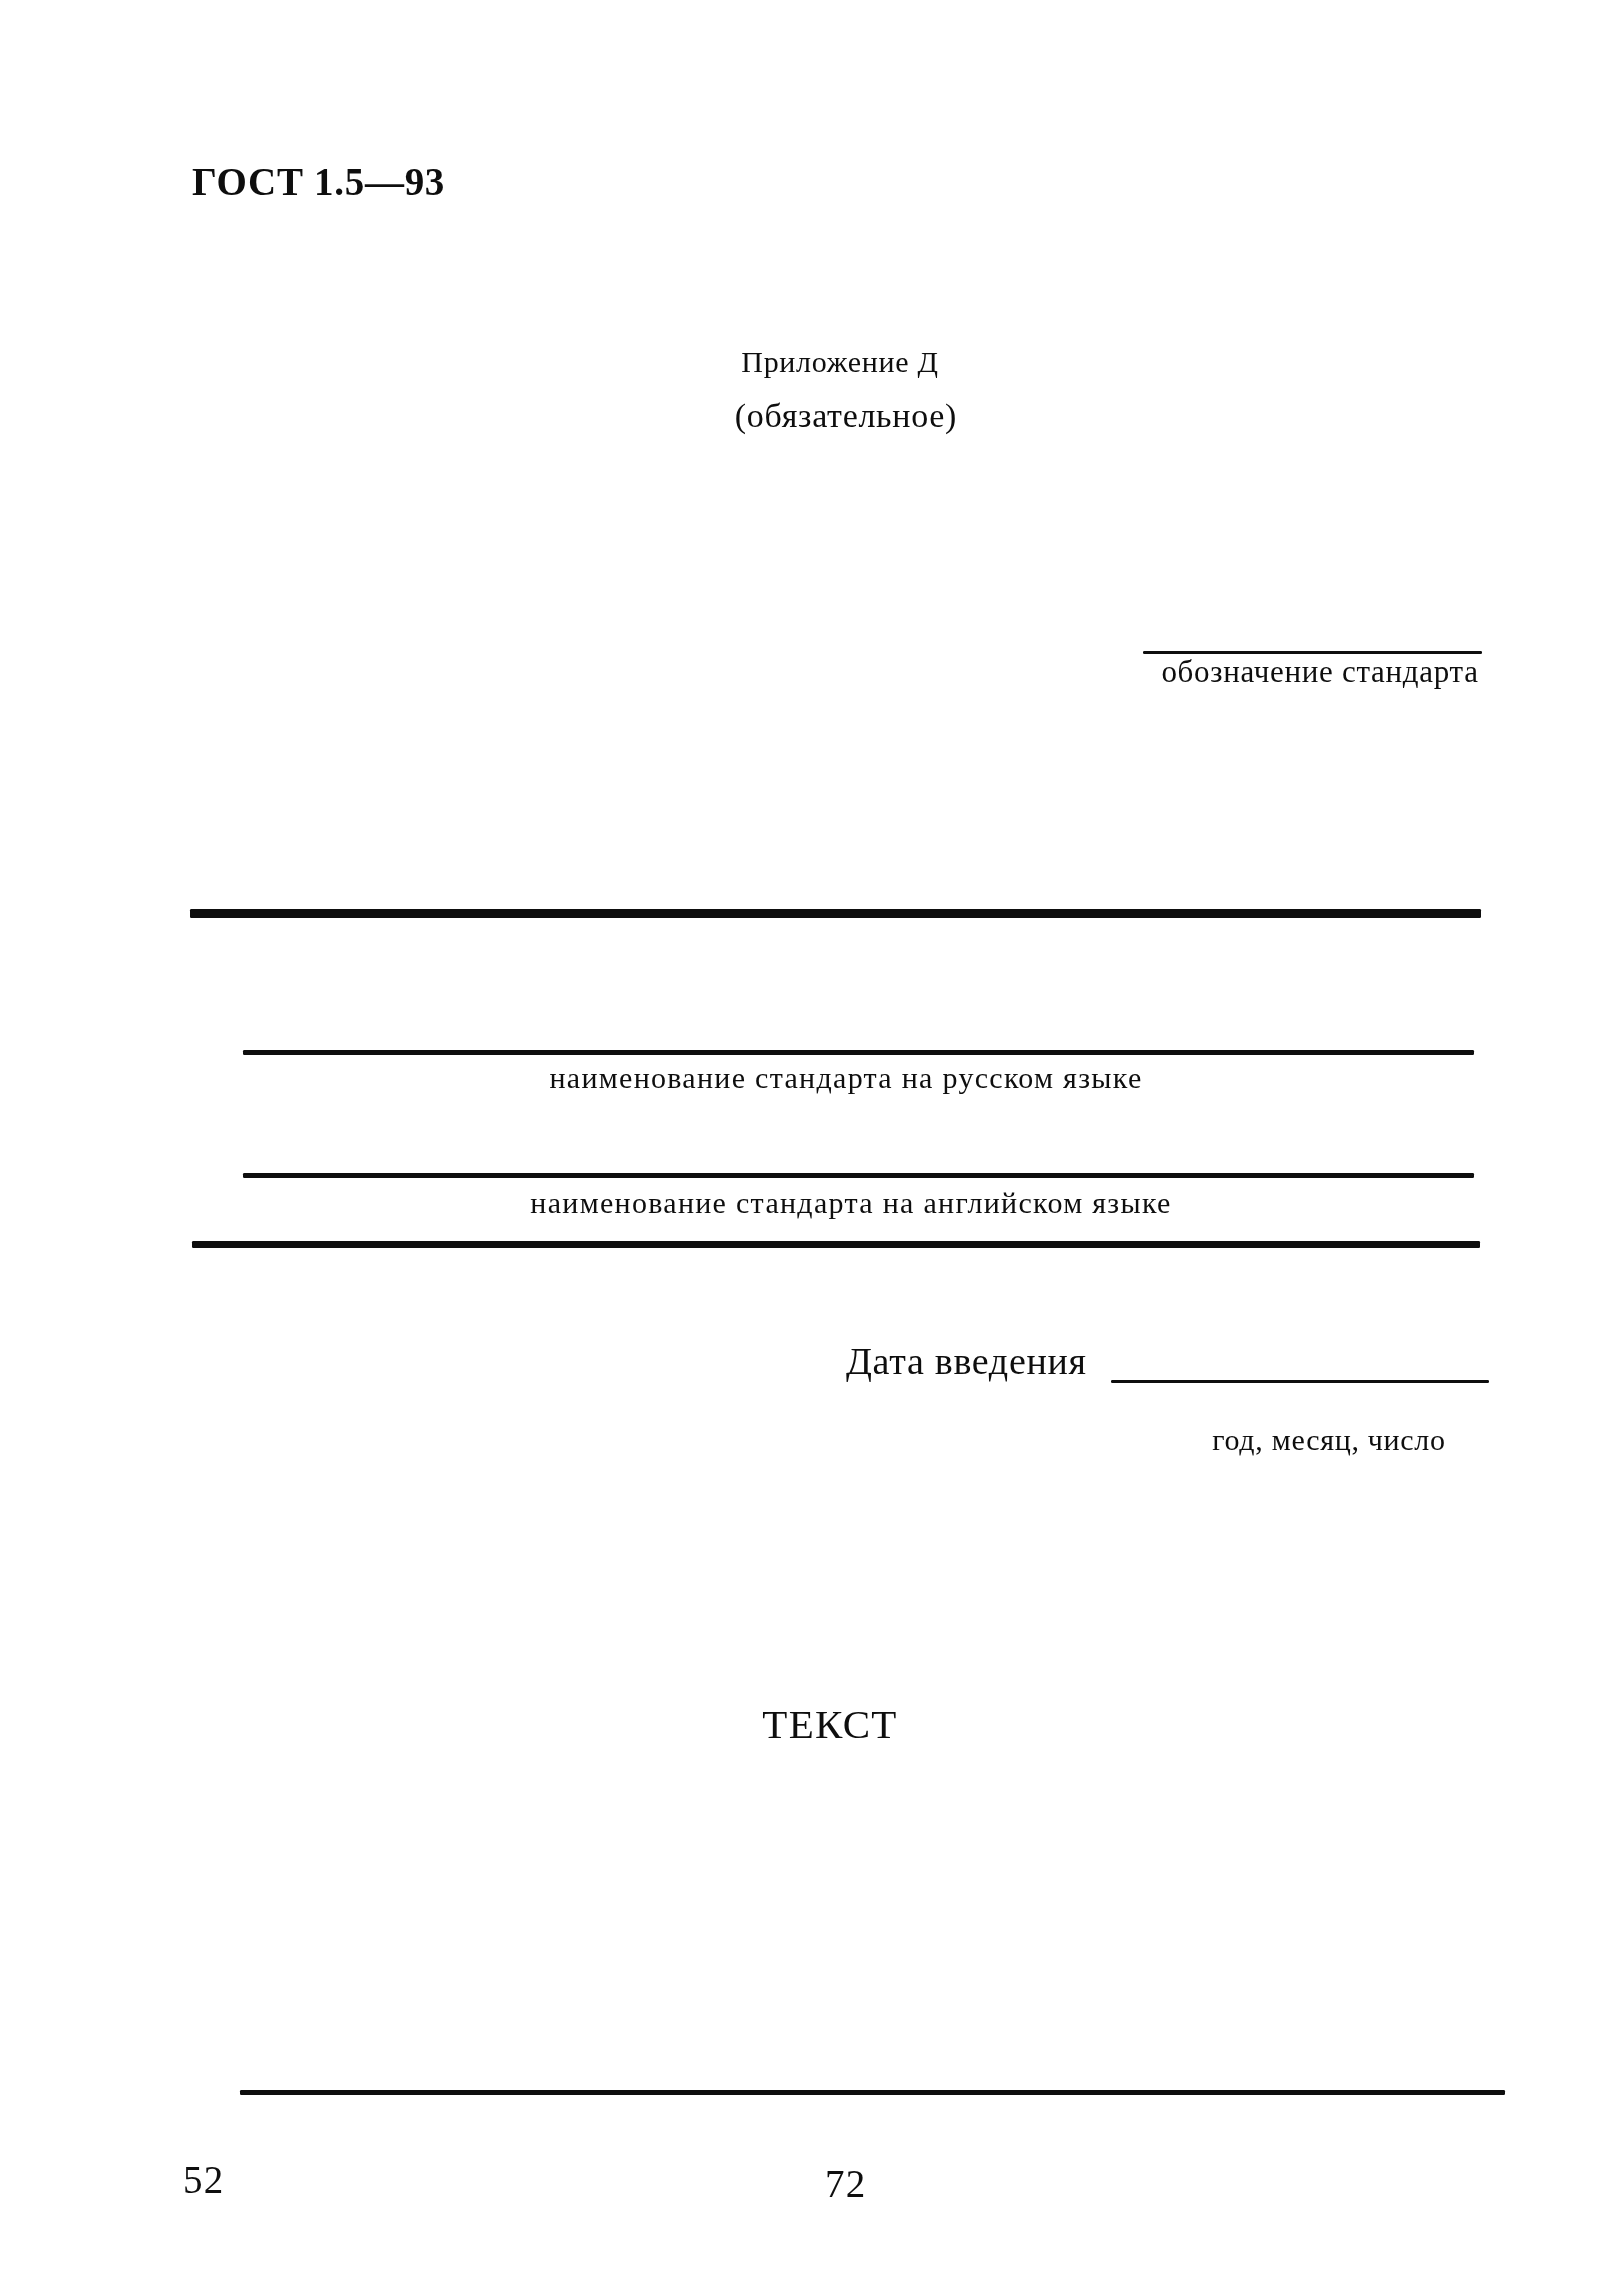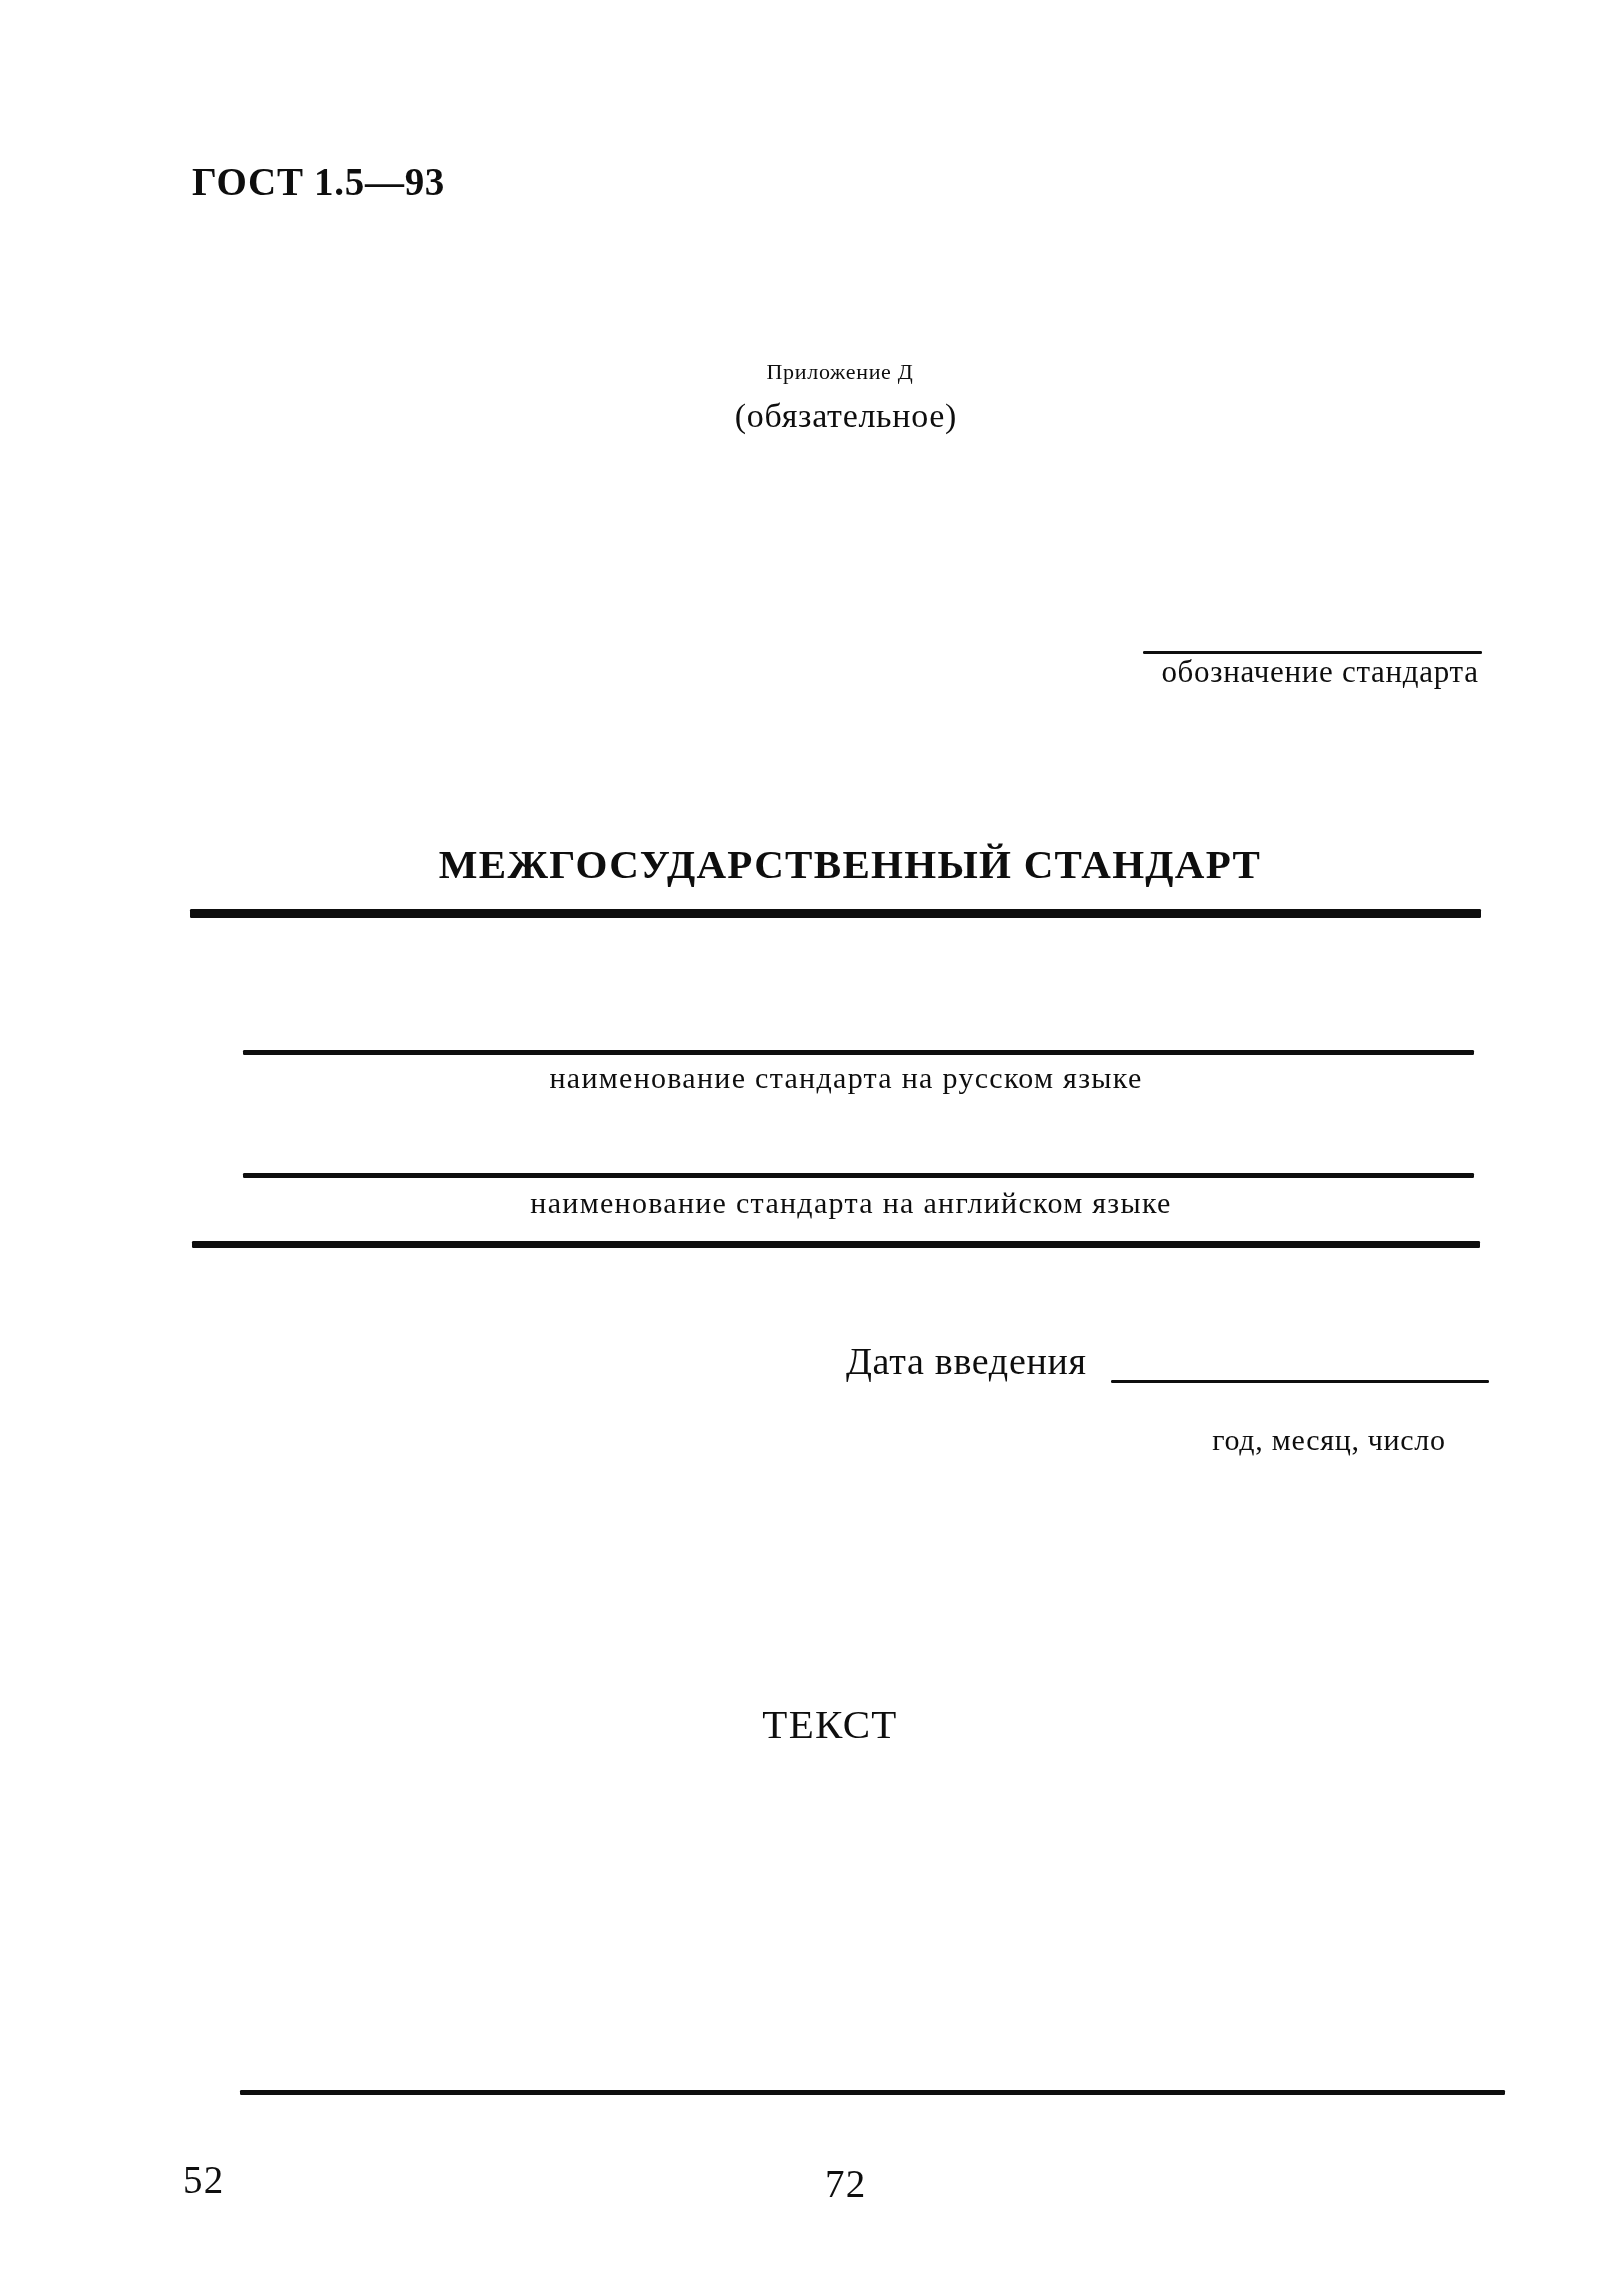--- a/index.html
+++ b/index.html
@@ -38,28 +38,27 @@
     border-radius:1.3px;
   }
 </style>
 </head>
 <body>
 
 <div class="page">
 
   <div class="t b" style="left:192px;top:159px;font-size:39px;letter-spacing:0.7px;">ГОСТ 1.5—93</div>
 
-  <div class="t c" style="left:840px;top:344px;font-size:22px;letter-spacing:0.7px;margin-top:15px;">Приложение Д</div>
+  <div class="t c" style="left:840px;top:344px;font-size:30px;letter-spacing:0.7px;">Приложение Д</div>
   <div class="t c" style="left:846px;top:396px;font-size:34px;letter-spacing:0.7px;">(обязательное)</div>
 
 
   <div class="rule" style="left:1143px;top:651px;width:339px;height:3.3px;"></div>
   <div class="t c" style="left:1320px;top:653px;font-size:31px;letter-spacing:0.7px;">обозначение стандарта</div>
 
-  <div class="t c b" style="left:850px;top:840px;font-size:41px;letter-spacing:1.3px;">МЕЖГОСУДАРСТВЕННЫЙ СТАНДАРТ</div>
   <div class="rule" style="left:190px;top:909px;width:1291px;height:8.5px;"></div>
 
   <div class="rule" style="left:243px;top:1050px;width:1231px;height:4.6px;"></div>
   <div class="t c" style="left:846px;top:1060px;font-size:30px;letter-spacing:1.3px;">наименование стандарта на русском языке</div>
 
   <div class="rule" style="left:243px;top:1173px;width:1231px;height:4.6px;"></div>
   <div class="t c" style="left:851px;top:1185px;font-size:30px;letter-spacing:1.3px;">наименование стандарта на английском  языке</div>
 
   <div class="rule" style="left:192px;top:1241px;width:1288px;height:6.5px;"></div>
 

